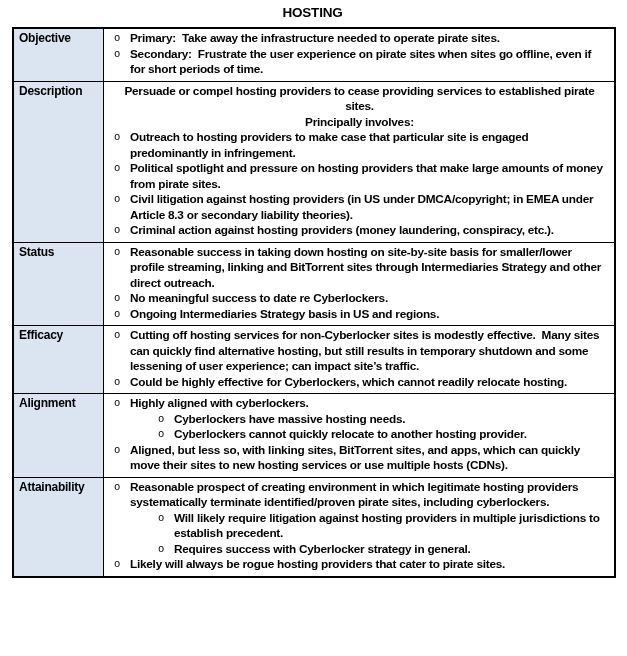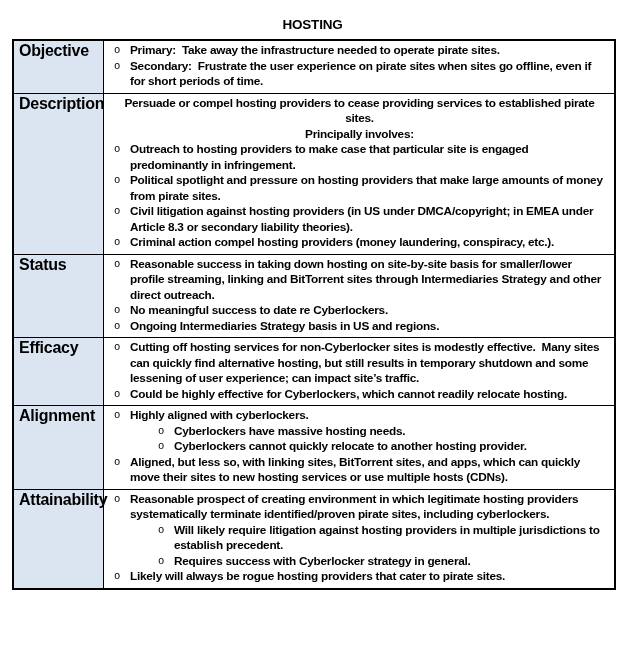--- a/index.html
+++ b/index.html
@@ -8,21 +8,21 @@
     background: #ffffff;
     width: 627px;
     color: #000000;
     font-family: "Liberation Sans", "DejaVu Sans", sans-serif;
   }
   .page {
     width: 625px;
     min-height: 656px;
     background: #ffffff;
     box-sizing: border-box;
-    padding-top: 16px;
+    padding-top: 4px;
   }
   .doc-title {
     text-align: center;
     font-weight: 700;
     font-size: 13.5px;
     line-height: 17px;
     letter-spacing: -0.2px;
     margin-bottom: 6px;
   }
   table.strategy-table {
@@ -37,21 +37,21 @@
     vertical-align: top;
     font-size: 11.8px;
     line-height: 15.5px;
     letter-spacing: -0.25px;
   }
   td.label-cell {
     width: 81px;
     background: #dbe5f1;
     font-weight: 700;
     padding: 2px 3px 3px 5px;
-    font-size: 16px;
+    font-size: 12px;
   }
   td.content-cell {
     padding: 2px 5px 3px 6px;
   }
   .item {
     position: relative;
   }
   .item .txt {
     white-space: pre-wrap;
     font-weight: bold;
@@ -87,21 +87,21 @@
           </td>
       </tr>
       <tr>
         <td class="label-cell">Description</td>
         <td class="content-cell">
             <div class="item para"><span class="txt">Persuade or compel hosting providers to cease providing services to established pirate sites.</span></div>
             <div class="item para"><span class="txt">Principally involves:</span></div>
             <div class="item l1"><span class="marker">o</span><span class="txt">Outreach to hosting providers to make case that particular site is engaged predominantly in infringement.</span></div>
             <div class="item l1"><span class="marker">o</span><span class="txt">Political spotlight and pressure on hosting providers that make large amounts of money from pirate sites.</span></div>
             <div class="item l1"><span class="marker">o</span><span class="txt">Civil litigation against hosting providers (in US under DMCA/copyright; in EMEA under Article 8.3 or secondary liability theories).</span></div>
-            <div class="item l1"><span class="marker">o</span><span class="txt">Criminal action compel hosting providers (money laundering, conspiracy, etc.).</span></div>
+            <div class="item l1"><span class="marker">o</span><span class="txt">Criminal action against hosting providers (money laundering, conspiracy, etc.).</span></div>
           </td>
       </tr>
       <tr>
         <td class="label-cell">Status</td>
         <td class="content-cell">
             <div class="item l1"><span class="marker">o</span><span class="txt">Reasonable success in taking down hosting on site-by-site basis for smaller/lower profile streaming, linking and BitTorrent sites through Intermediaries Strategy and other direct outreach.</span></div>
             <div class="item l1"><span class="marker">o</span><span class="txt">No meaningful success to date re Cyberlockers.</span></div>
             <div class="item l1"><span class="marker">o</span><span class="txt">Ongoing Intermediaries Strategy basis in US and regions.</span></div>
           </td>
       </tr>

